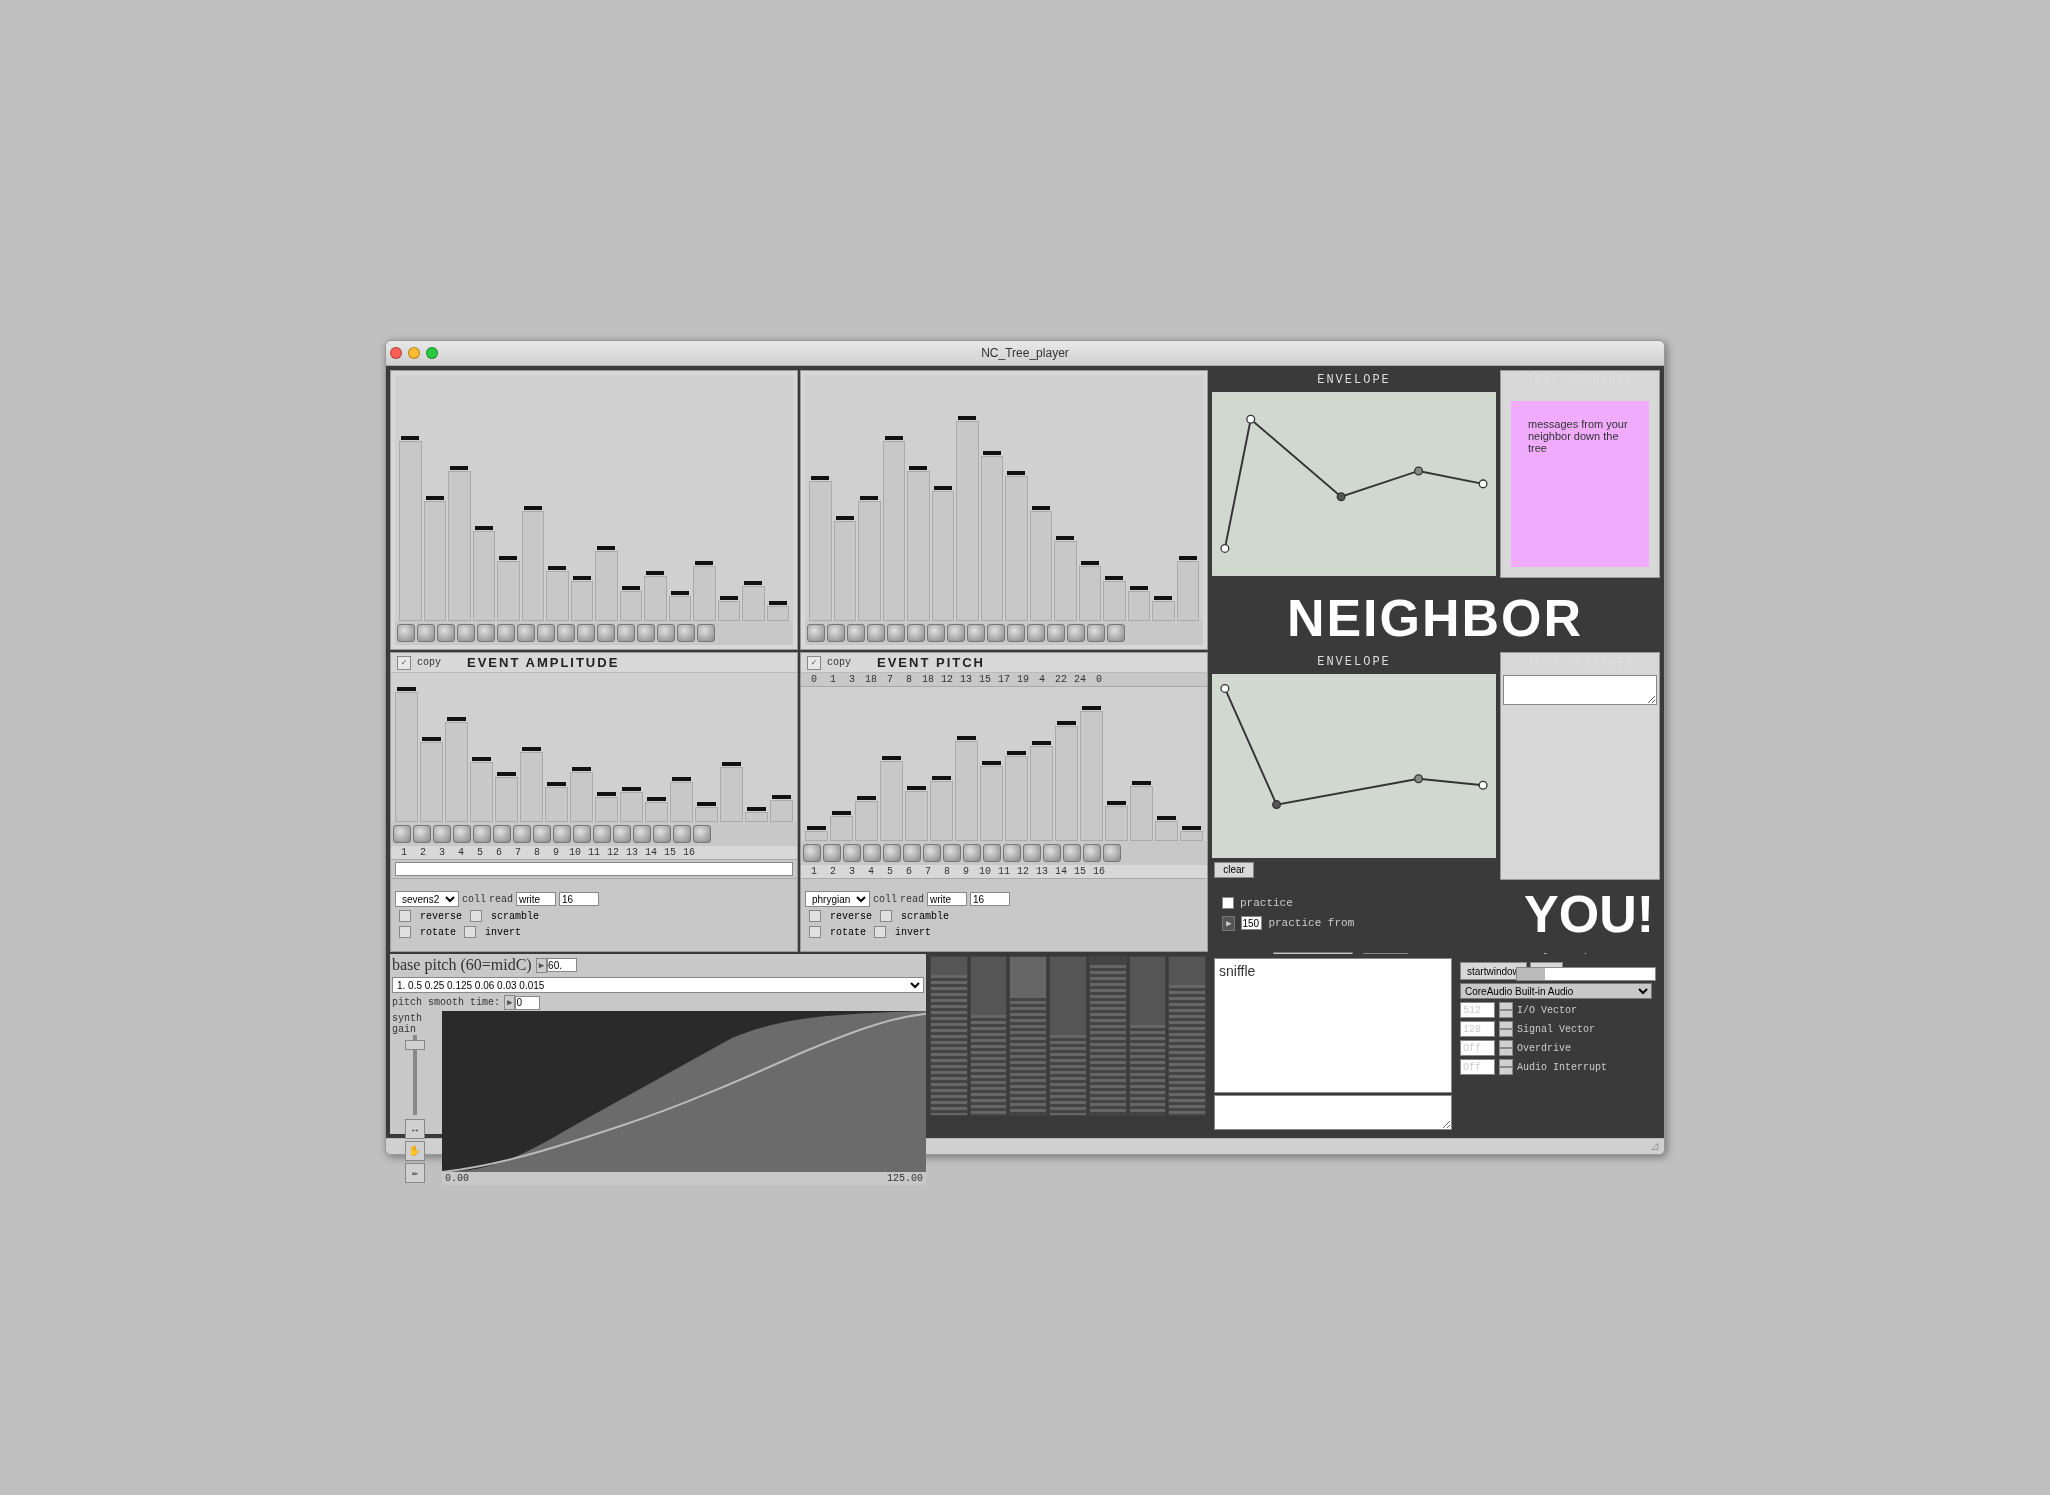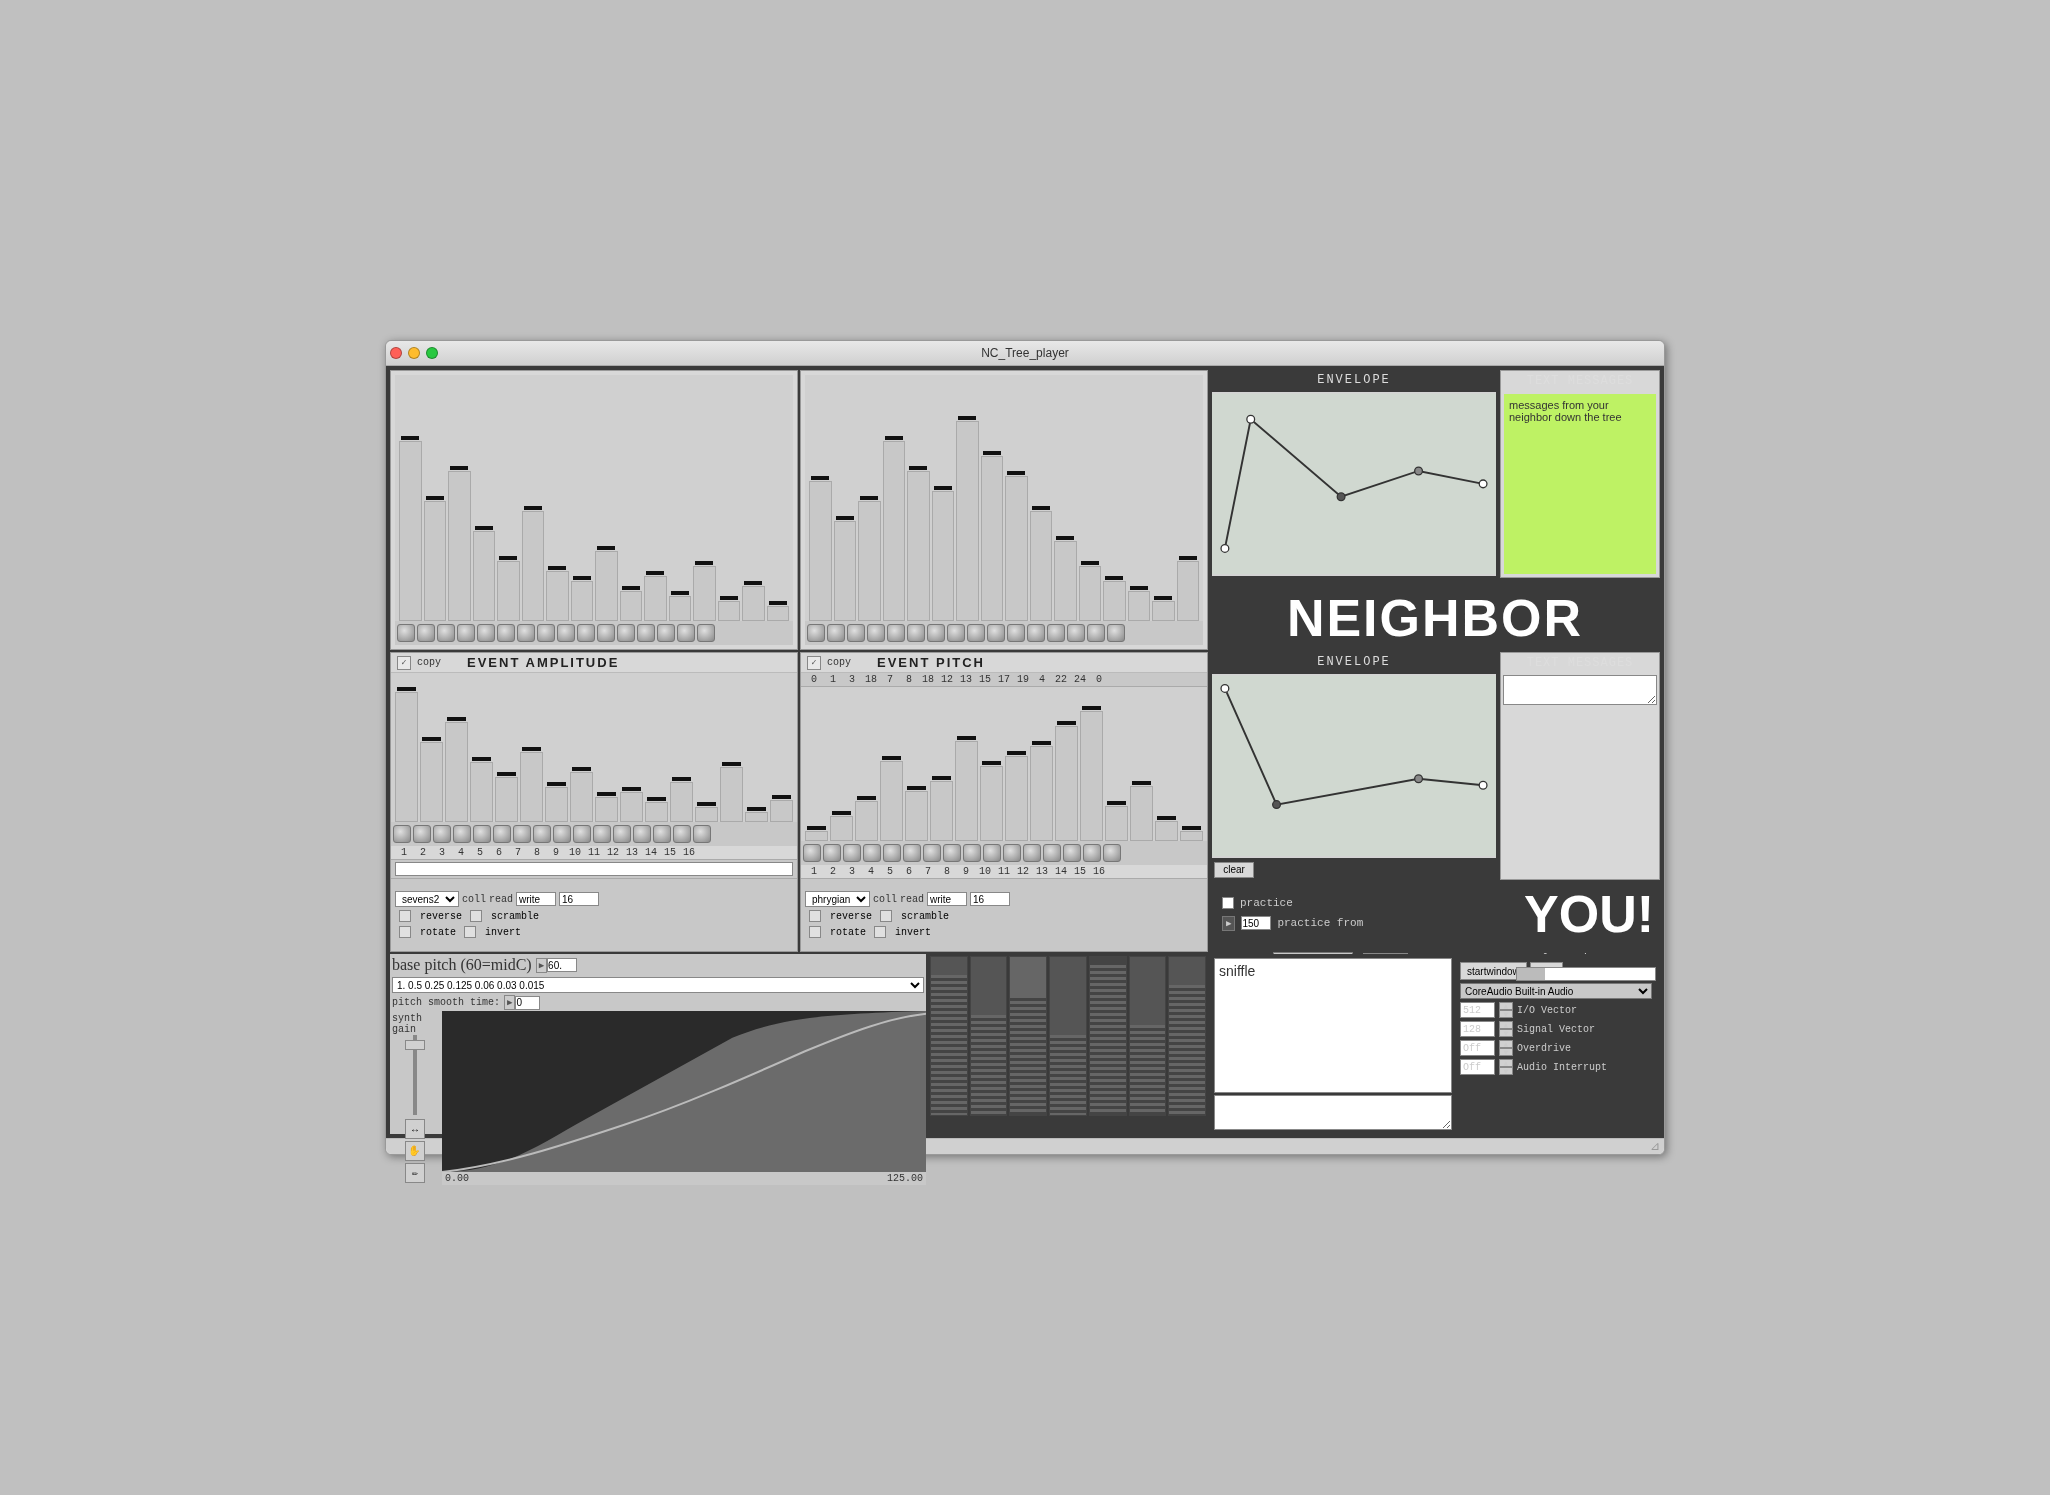--- a/index.html
+++ b/index.html
@@ -125,23 +125,23 @@
     }
     .text-messages-title {
       color: #ddd;
       font-size: 12px;
       letter-spacing: 1px;
       padding: 3px 6px;
       text-align: center;
     }
     .text-messages-content {
       flex: 1;
-      background: #bef264;
-      margin: 3px;
-      padding: 5px;
+      background: #f0abfc;
+      margin: 10px;
+      padding: 17px;
       font-size: 11px;
       color: #333;
       font-family: Helvetica, Arial, sans-serif;
     }
     .neighbor-label {
       color: white;
       font-size: 52px;
       font-weight: bold;
       text-align: center;
       padding: 10px;
@@ -968,21 +968,21 @@
         </div>
 
         <div style="display:flex;align-items:center;justify-content:space-between;padding:2px 6px;">
           <div style="display:flex;flex-direction:column;gap:3px;">
             <div class="practice-row">
               <div class="cb" style="background:white;"></div>
               <span>practice</span>
             </div>
             <div class="practice-row">
               <span style="font-size:9px;color:#ccc;background:#555;padding:1px 3px;border:1px solid #777;">▶</span>
-              <input type="text" value="150" style="width: 30px; height: 14px; font-size: 10px; background: white; border: 1px solid rgb(136, 136, 136);">
+              <input type="text" value="150" style="width: 21px; height: 14px; font-size: 10px; background: white; border: 1px solid rgb(136, 136, 136);">
               <span>practice from</span>
             </div>
           </div>
           <div class="you-label">YOU!</div>
         </div>
 
         <div style="display:flex;gap:4px;padding:4px;">
           <div style="flex:1;">
             <div class="branch-row">
               <span class="branch-label">branch 1</span>

